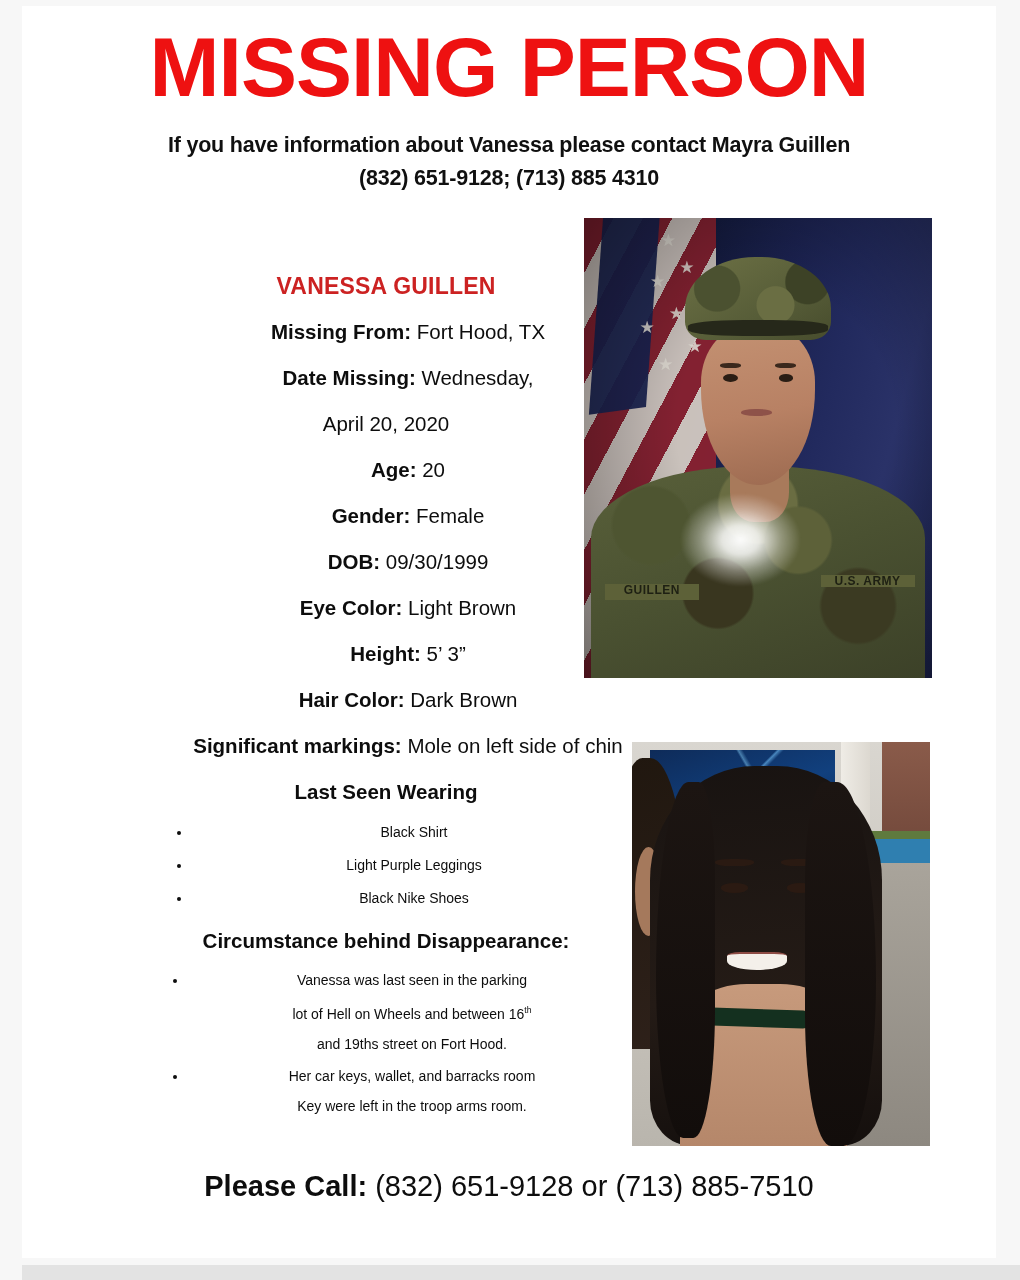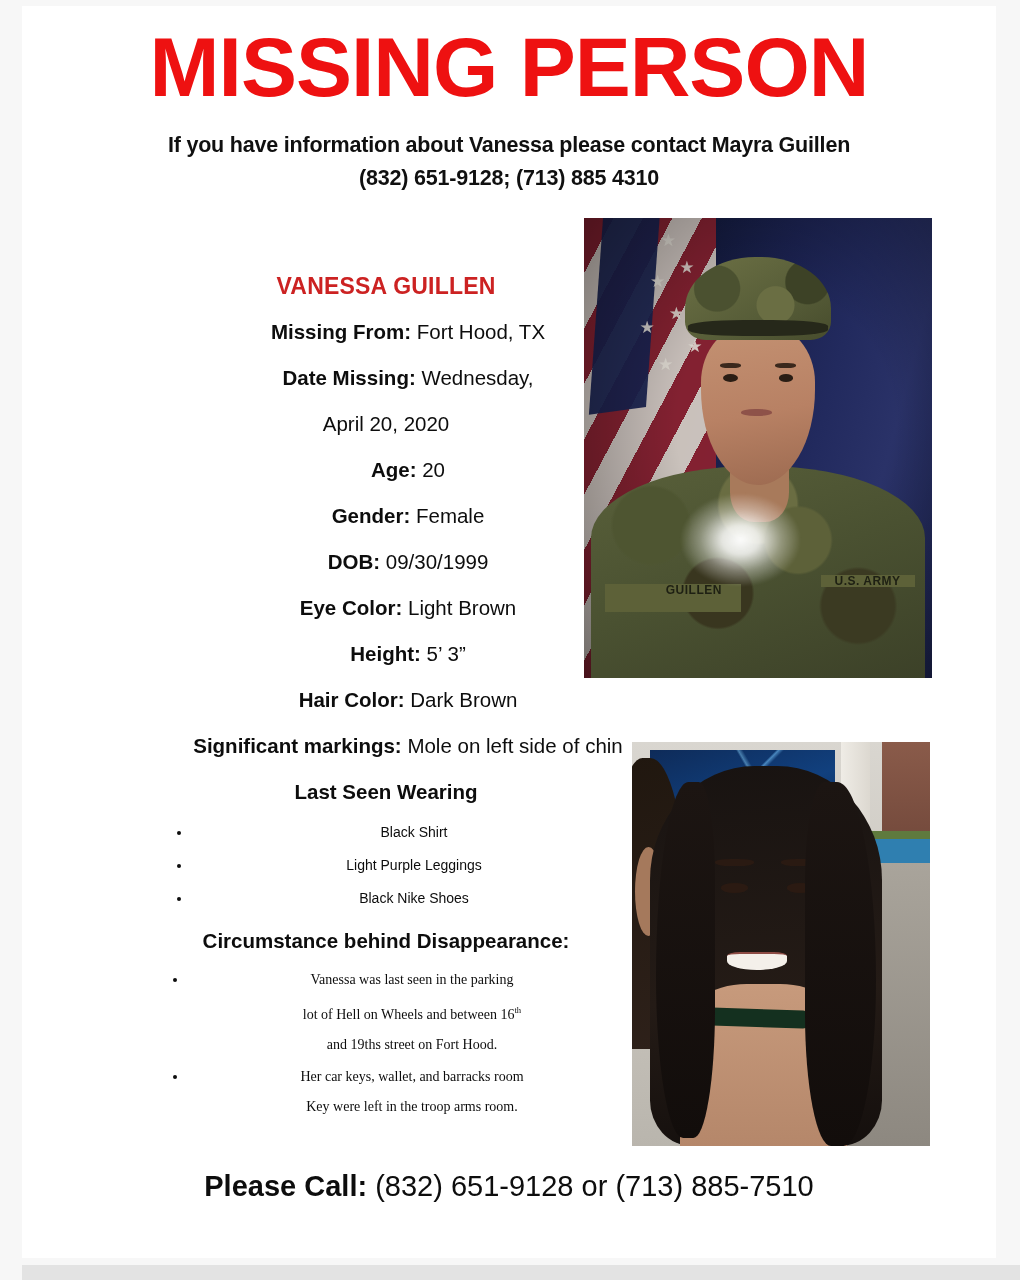--- a/index.html
+++ b/index.html
@@ -110,21 +110,20 @@
   ul.bullets li {
     font-size: 14px;
     line-height: 33px;
     color: #0d0d0d;
   }
   ul.bullets.tight li { line-height: 33px; }
 
   ul.bullets.circ {
     padding-left: 52px;
     margin-top: 0;
-    font-family: Liberation Serif, serif;
   }
   ul.bullets.circ li {
     line-height: 30px;
     margin-bottom: 2px;
   }
   sup { font-size: 0.62em; vertical-align: super; }
 
   
   .footer-call {
     position: absolute;
@@ -253,21 +252,21 @@
     position: absolute;
     background: #5d6138;
     color: #1e2013;
     font-family: "Liberation Sans", sans-serif;
     font-weight: bold;
     font-size: 12px;
     line-height: 12px;
     text-align: center;
     letter-spacing: 0.5px;
   }
-  #p1-tape-name { left: 6%; top: 79.5%; width: 27%; height: 28px; padding-left: 42px; }
+  #p1-tape-name { left: 6%; top: 79.5%; width: 27%; height: 16px; }
   #p1-tape-army { left: 68%; top: 77.5%; width: 27%; height: 12px; }
   .p1-flare {
     position: absolute; left: 28%; top: 60%; width: 34%; height: 20%;
     background: radial-gradient(ellipse at 50% 50%,
       rgba(255,255,255,.98) 0%, rgba(255,255,255,.85) 22%,
       rgba(255,255,255,.35) 48%, rgba(255,255,255,0) 72%);
     filter: blur(1px);
   }
 
   

